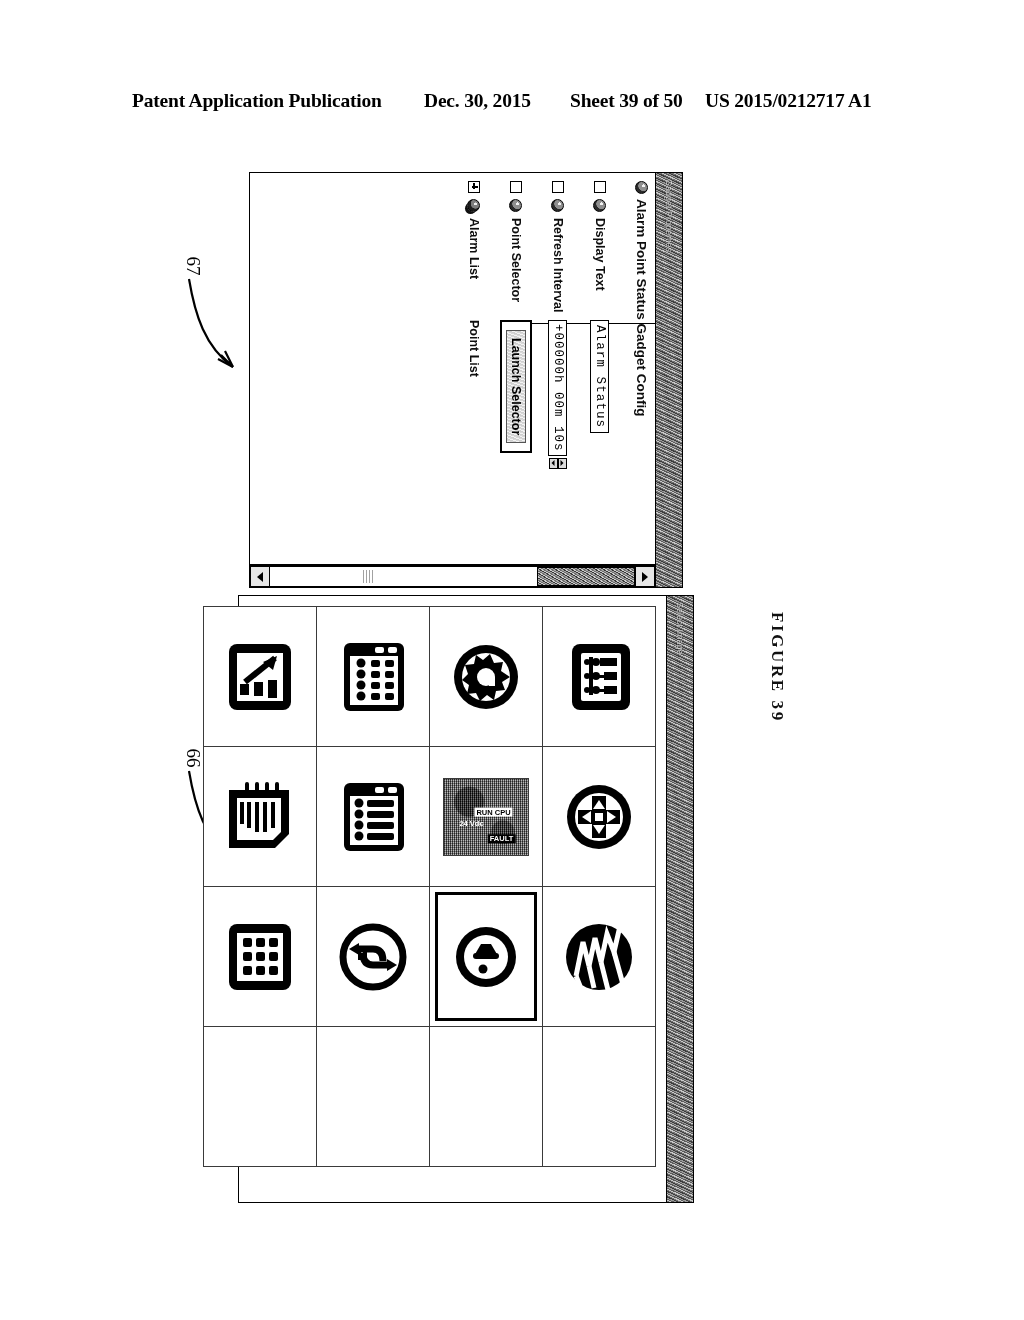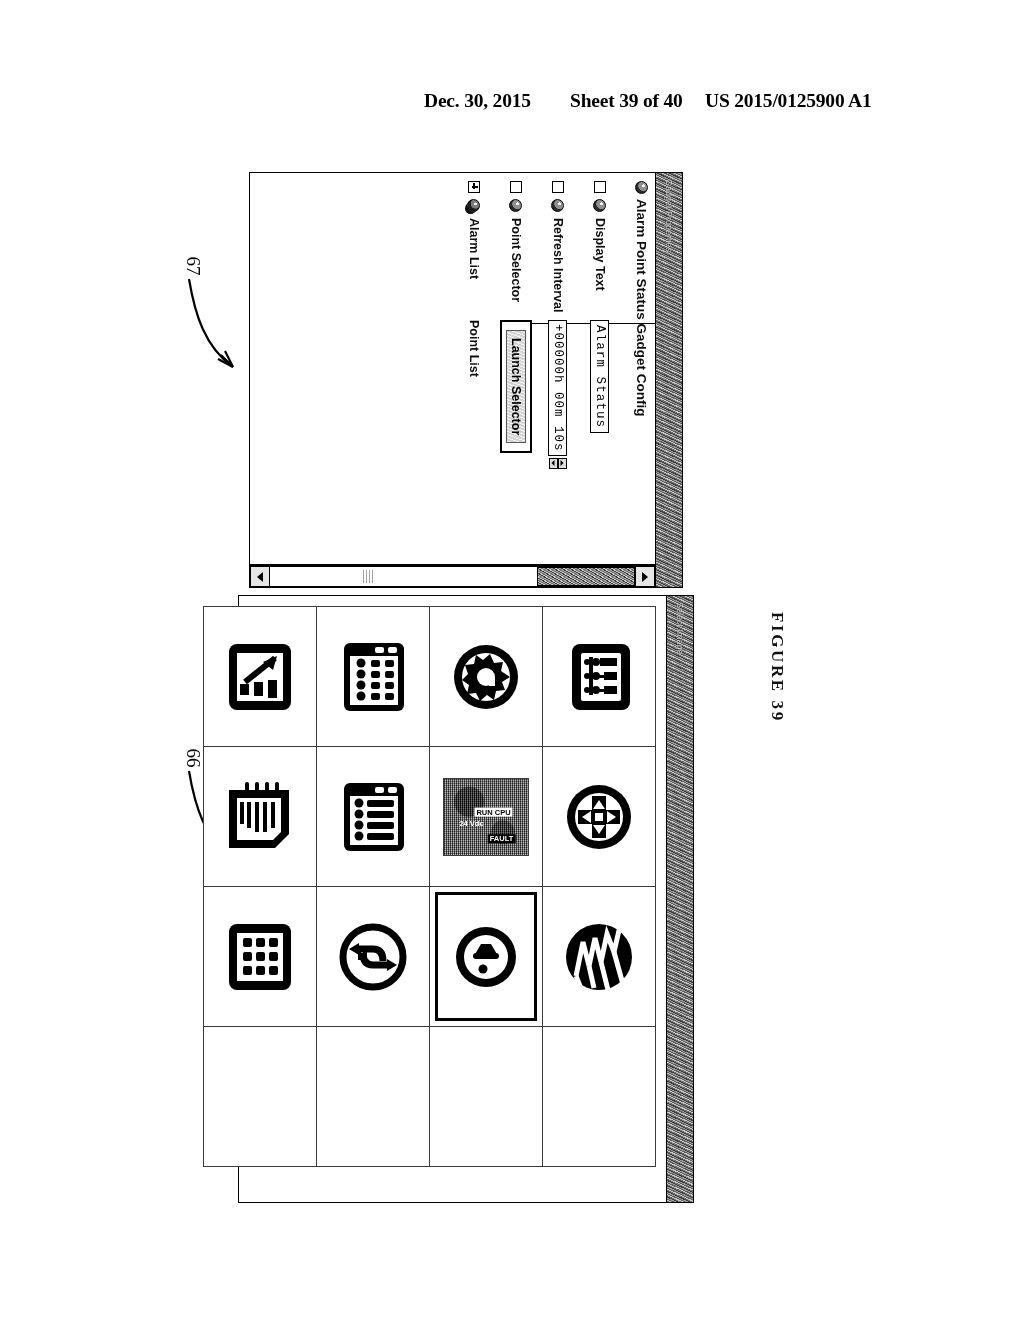--- a/index.html
+++ b/index.html
@@ -249,23 +249,24 @@
     transform:rotate(-90deg);
   }
   .photo-lbl.a{left:14px;top:30px;background:#fff;color:#000;padding:0 2px;}
   .photo-lbl.b{left:46px;top:22px;background:#000;color:#fff;padding:0 2px;}
   .photo-lbl.c{left:32px;top:52px;color:#fff;}
 </style>
 </head>
 <body>
 
 <div class="pub-header">
+  <span class="h-pub">Patent Application Publication</span>
   <span class="h-date">Dec. 30, 2015</span>
-  <span class="h-sheet">Sheet 39 of 40</span>
-  <span class="h-num">US 2015/0125900 A1</span>
+  <span class="h-sheet">Sheet 39 of 50</span>
+  <span class="h-num">US 2015/0212717 A1</span>
 </div>
 
 <div class="fig-caption">FIGURE 39</div>
 
 <div class="ref-num" id="ref-67">67</div>
 <svg class="lead-svg" style="left:175px;top:275px;" width="90" height="115">
   <path d="M14,4 C20,40 30,72 58,92" stroke="#000" stroke-width="2.2" fill="none"></path>
   <path d="M58,92 L43,84 M58,92 L50,76 M58,92 L46,80" stroke="#000" stroke-width="2.2" fill="none"></path>
 </svg>
 

